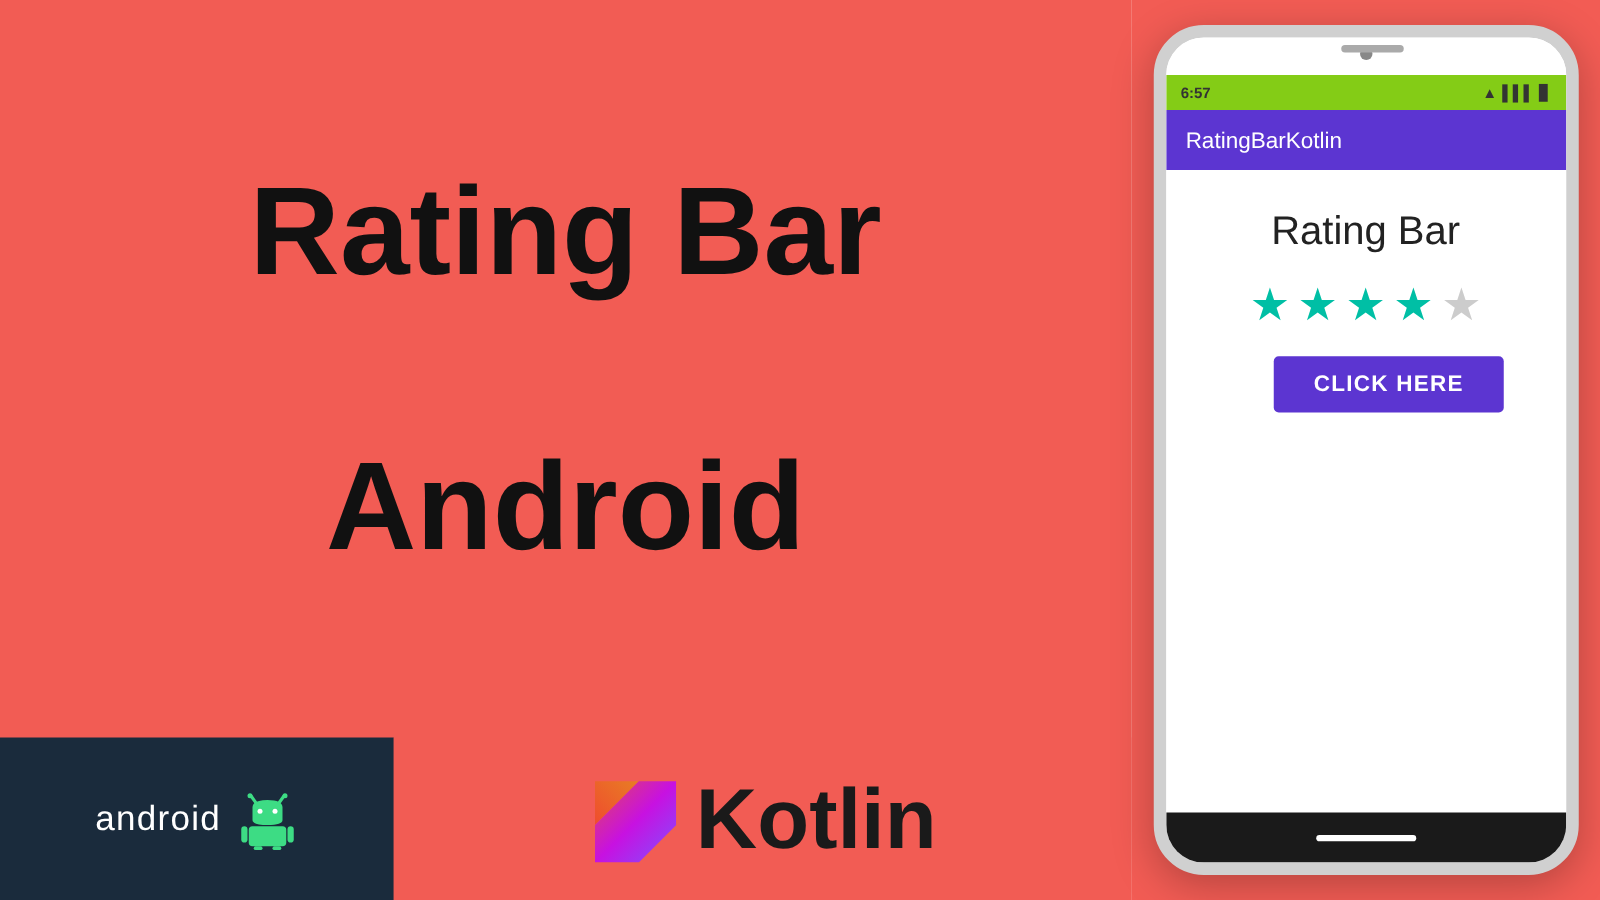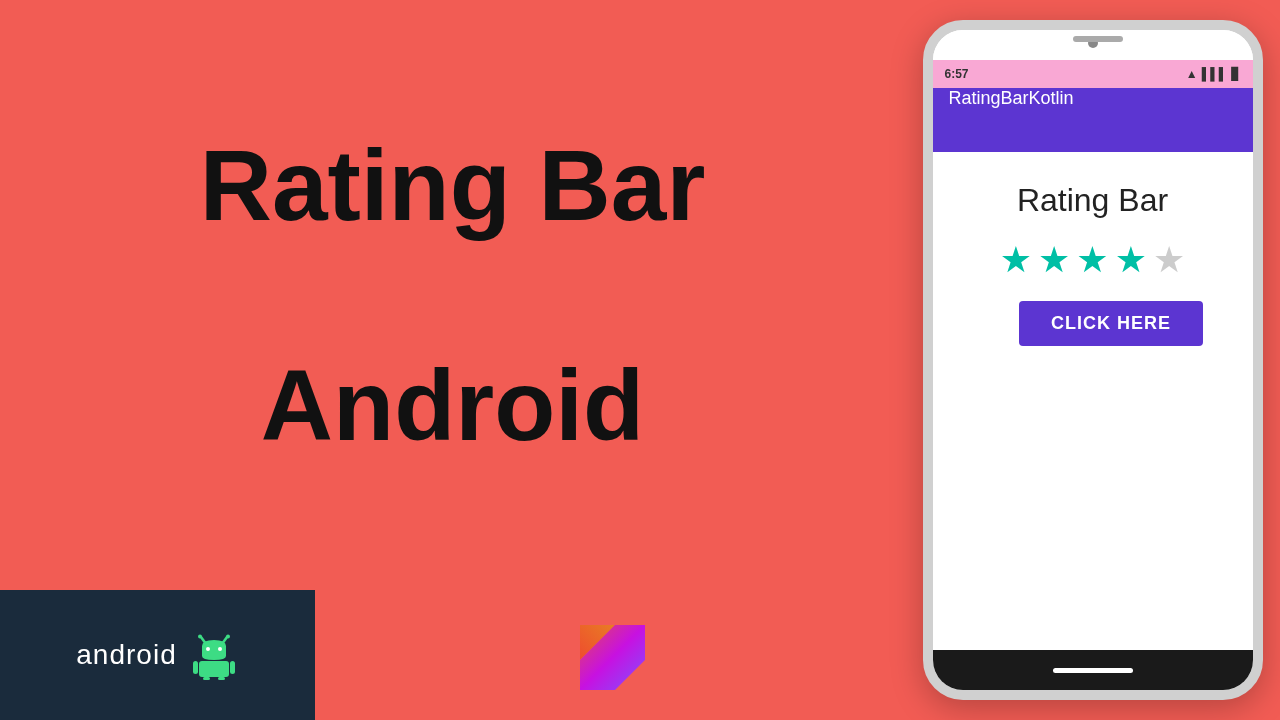--- a/index.html
+++ b/index.html
@@ -132,21 +132,21 @@
       position: absolute;
       top: 6px;
       left: 50%;
       transform: translateX(-30px);
       margin-left: 10px;
     }
 
     
     .status-bar {
       height: 28px;
-      background: #f9a8d4;
+      background: #84cc16;
       display: flex;
       align-items: center;
       justify-content: space-between;
       padding: 0 12px;
       font-size: 11px;
       color: #333;
     }
 
     .status-time {
       font-weight: bold;
@@ -156,22 +156,23 @@
     .status-icons {
       display: flex;
       gap: 4px;
       align-items: center;
       font-size: 12px;
     }
 
     
     .app-toolbar {
       background: #5c35d1;
-      height: 64px;
-      display: flex;
+      height: 48px;
+      display: flex;
+      align-items: center;
       padding: 0 16px;
     }
 
     .app-toolbar-title {
       color: white;
       font-size: 18px;
       font-weight: 500;
     }
 
     
@@ -299,20 +300,21 @@
           </linearGradient>
           <linearGradient id="kg2" x1="0%" y1="100%" x2="100%" y2="0%">
             <stop offset="0%" style="stop-color:#ef4c2e"></stop>
             <stop offset="100%" style="stop-color:#e87d24"></stop>
           </linearGradient>
         </defs>
 
         <polygon points="5,5 40,5 5,40" fill="url(#kg2)"></polygon>
         <polygon points="5,40 40,5 70,5 70,40 40,70 5,70" fill="url(#kg1)"></polygon>
       </svg>
+      <span class="kotlin-text">Kotlin</span>
     </div>
   </div>
 </div>
 
 <div class="right-panel">
   <div class="phone-mockup">
 
     <div class="phone-top">
       <div class="phone-camera"></div>
       <div class="phone-speaker"></div>

